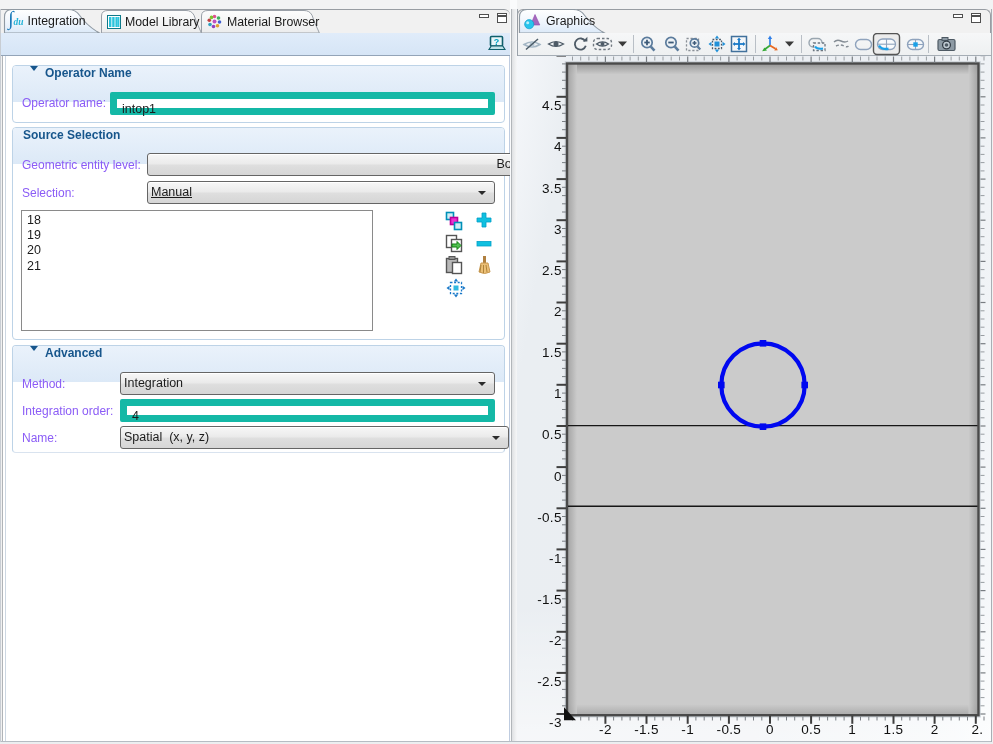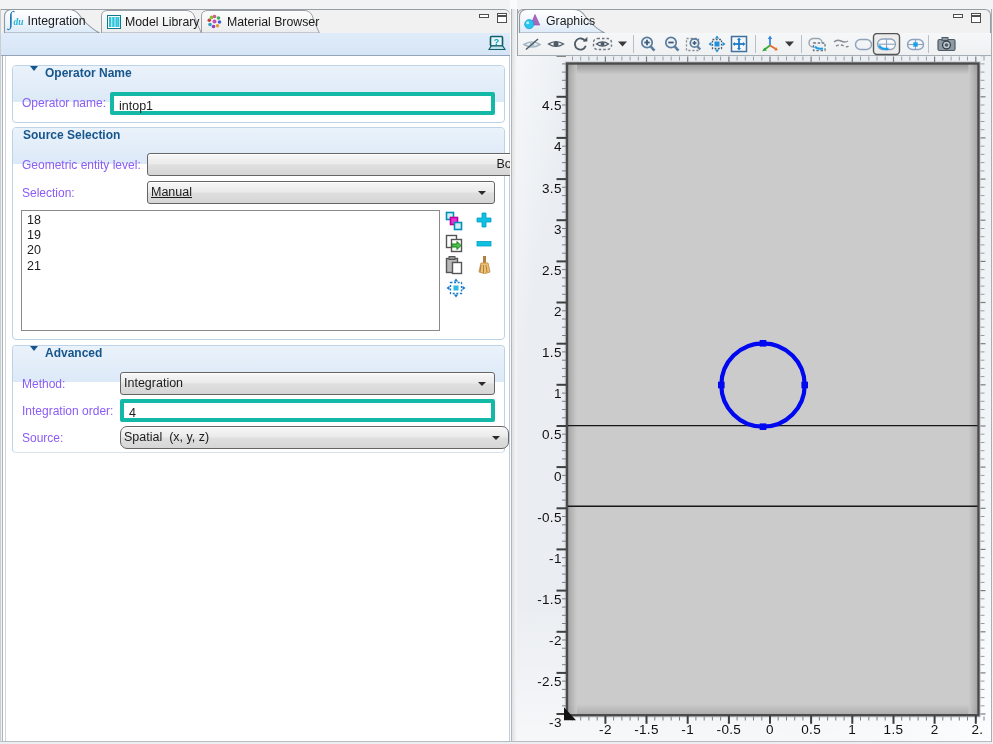--- a/index.html
+++ b/index.html
@@ -14,21 +14,21 @@
 .minbtn { position:absolute; width:10px; height:4px; border:1.5px solid #4f4f4f; background:#fff; }
 .maxbtn { position:absolute; width:10px; height:10px; border:1.5px solid #4f4f4f; background:#fff; }
 .maxbtn:before { content:""; position:absolute; left:0; right:0; top:1px; height:1.5px; background:#4f4f4f; }
 
 #ltoolbar { left:1px; top:33px; width:509px; height:23px; background:linear-gradient(#e0ecfa,#d6e5f6); border-bottom:1px solid #93a4b8; }
 #lcontent { left:2px; top:56px; width:508px; height:685px; background:#fff; border-right:1px solid #bfcce0; }
 .sect { position:absolute; left:12px; width:493px; border:1px solid #bdd3e7; border-radius:4px; }
 .sehead { height:36px; background:linear-gradient(#eaf2fb,#dce9f7); border-radius:3px 3px 0 0; display:flex; align-items:flex-start; color:#17568c; font-weight:bold; font-size:12px; }
 .tri { width:0; height:0; border-left:4.5px solid transparent; border-right:4.5px solid transparent; border-top:5.5px solid #17568c; margin:0 7px 0 17px; }
 label.fl { position:absolute; left:22px; font-size:12px; color:#8b5cf6; }
-.tinput { position:absolute; height:23px; border:4px solid #14b8a6; border-radius:2px; background:#fff; font-size:12.5px; padding:3px 0 0 5px; }
+.tinput { position:absolute; height:23px; border:7px solid #14b8a6; border-radius:2px; background:#fff; font-size:12.5px; padding:3px 0 0 5px; }
 .combo { position:absolute; height:23px; border:1px solid #656565; border-radius:3px; background:linear-gradient(#f7f7f7 0%,#ebebeb 45%,#dedede 55%,#d6d6d6 100%); font-size:12.5px; padding:3px 0 0 3px; box-shadow:inset 0 1px 0 #fff; }
 .combo:after { content:""; position:absolute; right:8px; top:9px; width:0; height:0; border-left:4px solid transparent; border-right:4px solid transparent; border-top:4.5px solid #2b2b2b; }
 
 #gtoolbar { left:518px; top:33px; width:473px; height:23px; background:linear-gradient(#f6f7f8,#eef0f1); border-bottom:1px solid #a5adb5; }
 #gcanvas { left:517px; top:56px; width:474px; height:686px; background:linear-gradient(to bottom, rgba(255,255,255,0) 80%, rgba(255,255,255,0.55) 99%), linear-gradient(100deg,#f5f7fa 0%, #eaeef2 10%, #ebeef2 60%, #f1f4f7 88%, #f8fafc 100%); }
 </style></head>
 <body>
 
 <div class="abs" style="left:0;top:0;width:993px;height:9px;background:#f2f3f4;"></div>
 
@@ -107,21 +107,21 @@
 <label class="fl" style="top:96px;">Operator name:</label>
 <div class="tinput" style="left:110px;top:92px;width:385px;">intop1</div>
 
 <div class="sect" style="top:127px;height:213px;">
   <div class="sehead" style="padding-left:10px;">Source Selection</div>
 </div>
 <label class="fl" style="top:158px;">Geometric entity level:</label>
 <div class="combo" style="left:147px;top:153px;width:404px;text-align:right;">Boundary</div>
 <label class="fl" style="top:186px;">Selection:</label>
 <div class="combo" style="left:147px;top:181px;width:348px;text-decoration:underline;">Manual</div>
-<div class="abs" style="left:21px;top:210px;width:419px;height:121px;background:#fff;border:1px solid #8a8a8a;font-size:12.5px;line-height:15.2px;padding:2px 0 0 5px;">18<br>19<br>20<br>21</div>
+<div class="abs" style="left:21px;top:210px;width:352px;height:121px;background:#fff;border:1px solid #8a8a8a;font-size:12.5px;line-height:15.2px;padding:2px 0 0 5px;">18<br>19<br>20<br>21</div>
 
 <svg class="abs" style="left:444px;top:210px;" width="50" height="90" viewBox="0 0 50 90">
 
   <g>
     <rect x="2.5" y="2.5" width="7" height="7" fill="#cfeef5" stroke="#0090b8" stroke-width="1.6"></rect>
     <rect x="6.5" y="7.5" width="7" height="7" fill="#ee30d0" stroke="#b8009a" stroke-width="1.6"></rect>
     <rect x="10.5" y="12.5" width="7" height="7" fill="#cfeef5" stroke="#0090b8" stroke-width="1.6"></rect>
   </g>
 
   <path d="M38 3 L42 3 L42 8 L47 8 L47 12 L42 12 L42 17 L38 17 L38 12 L33 12 L33 8 L38 8 Z" fill="#10c0e0" stroke="#00a0c8" stroke-width="0.8"></path>
@@ -158,22 +158,22 @@
   </g>
 </svg>
 
 <div class="sect" style="top:345px;height:108px;border-bottom:1px solid #d9e3ef;">
   <div class="sehead"><div class="tri"></div>Advanced</div>
 </div>
 <label class="fl" style="top:377px;">Method:</label>
 <div class="combo" style="left:120px;top:372px;width:375px;">Integration</div>
 <label class="fl" style="top:404px;">Integration order:</label>
 <div class="tinput" style="left:120px;top:399px;width:375px;">4</div>
-<label class="fl" style="top:431px;">Source:</label>
-<div class="combo" style="left:120px;top:426px;width:389px;border-radius:7px;">Spatial&nbsp; (x, y, z)</div>
+<label class="fl" style="top:431px;">Name:</label>
+<div class="combo" style="left:120px;top:426px;width:389px;">Spatial&nbsp; (x, y, z)</div>
 
 <div class="abs" style="left:510px;top:0;width:7px;height:744px;background:#fafbfc;"></div>
 <div class="abs" style="left:511px;top:9px;width:1px;height:733px;background:#b2b6ba;"></div>
 <div class="abs" style="left:512px;top:9px;width:5px;height:733px;background:linear-gradient(to right,#dfe1e3,#f6f7f8);"></div>
 <div class="abs" style="left:517px;top:9px;width:1px;height:732px;background:#9aa2aa;"></div>
 
 <div class="tabline" style="left:517px;width:474px;border-top-left-radius:6px;border-top-right-radius:6px;border-left:1px solid #989da3;border-right:1px solid #989da3;"></div>
 <svg class="tabshape" style="left:517px;z-index:3;" width="90" height="24" viewBox="0 0 90 24">
   <path d="M2.5 24 L2.5 8 Q2.5 0.5 10 0.5 L56 0.5 Q63.5 0.5 67.5 6.2 Q74 15.5 85 22.6 L87.5 24 Z" fill="url(#tga)" stroke="#8f99a2" stroke-width="1.1"></path>
 </svg>

